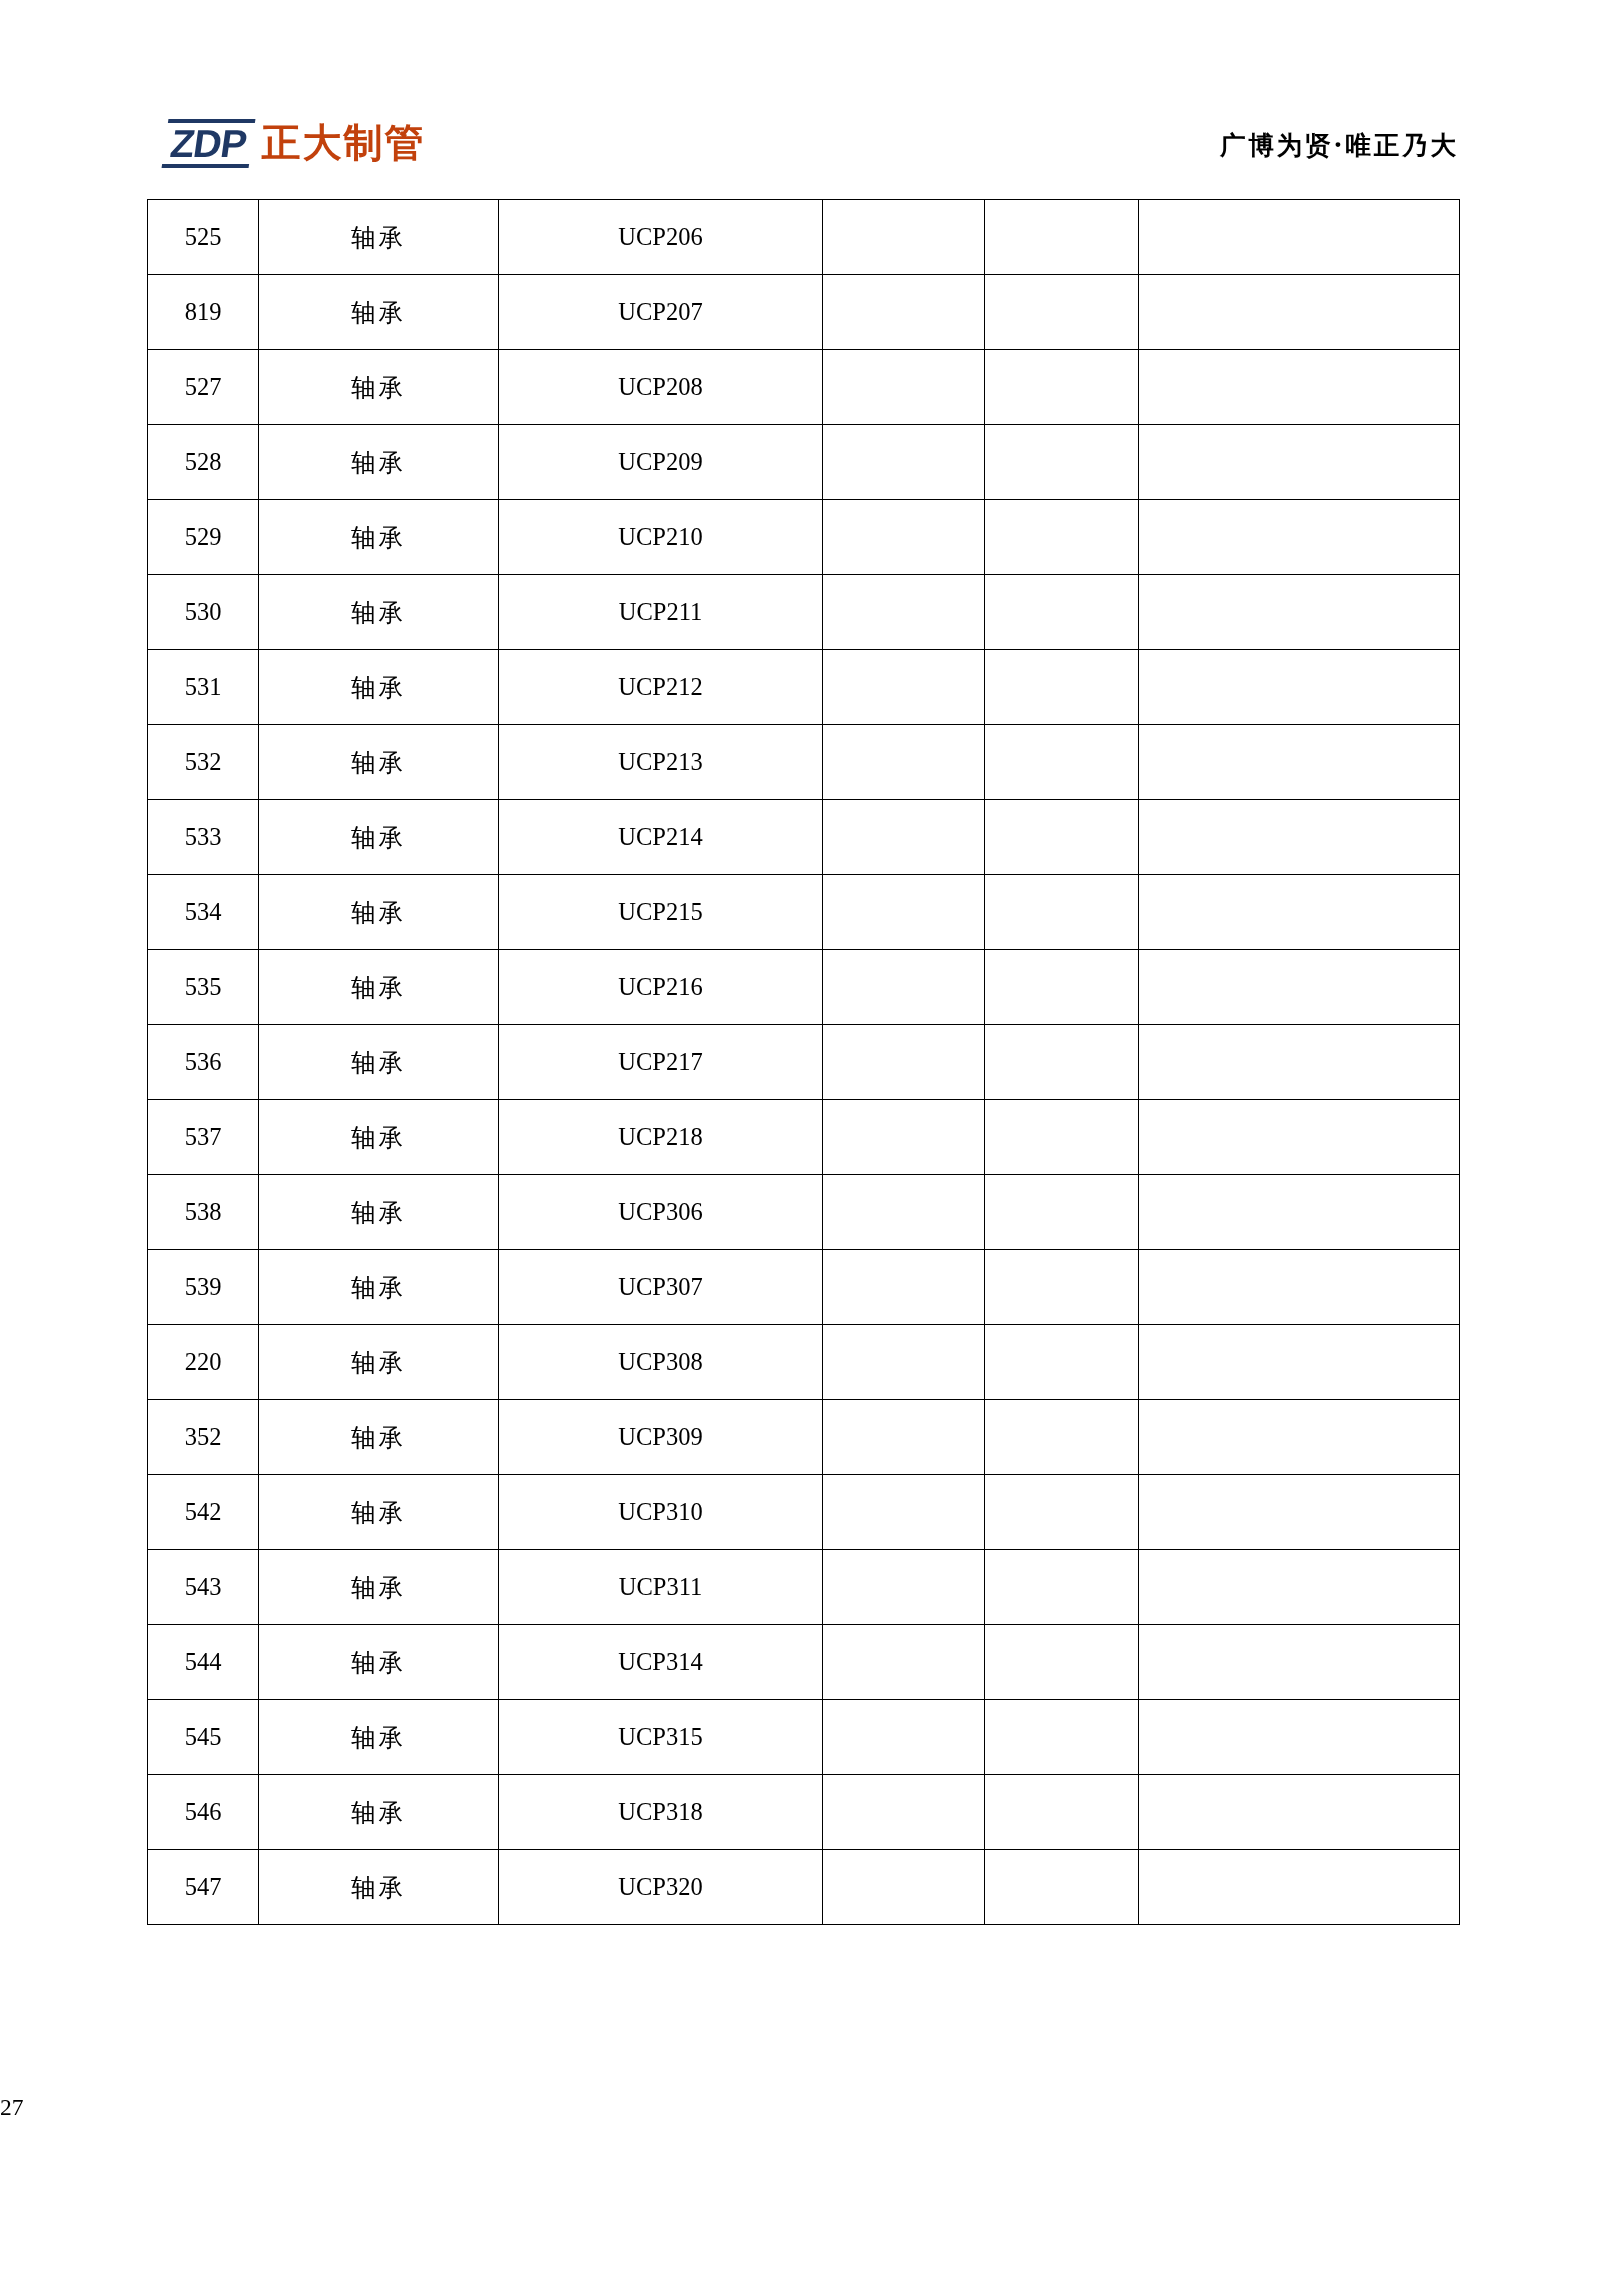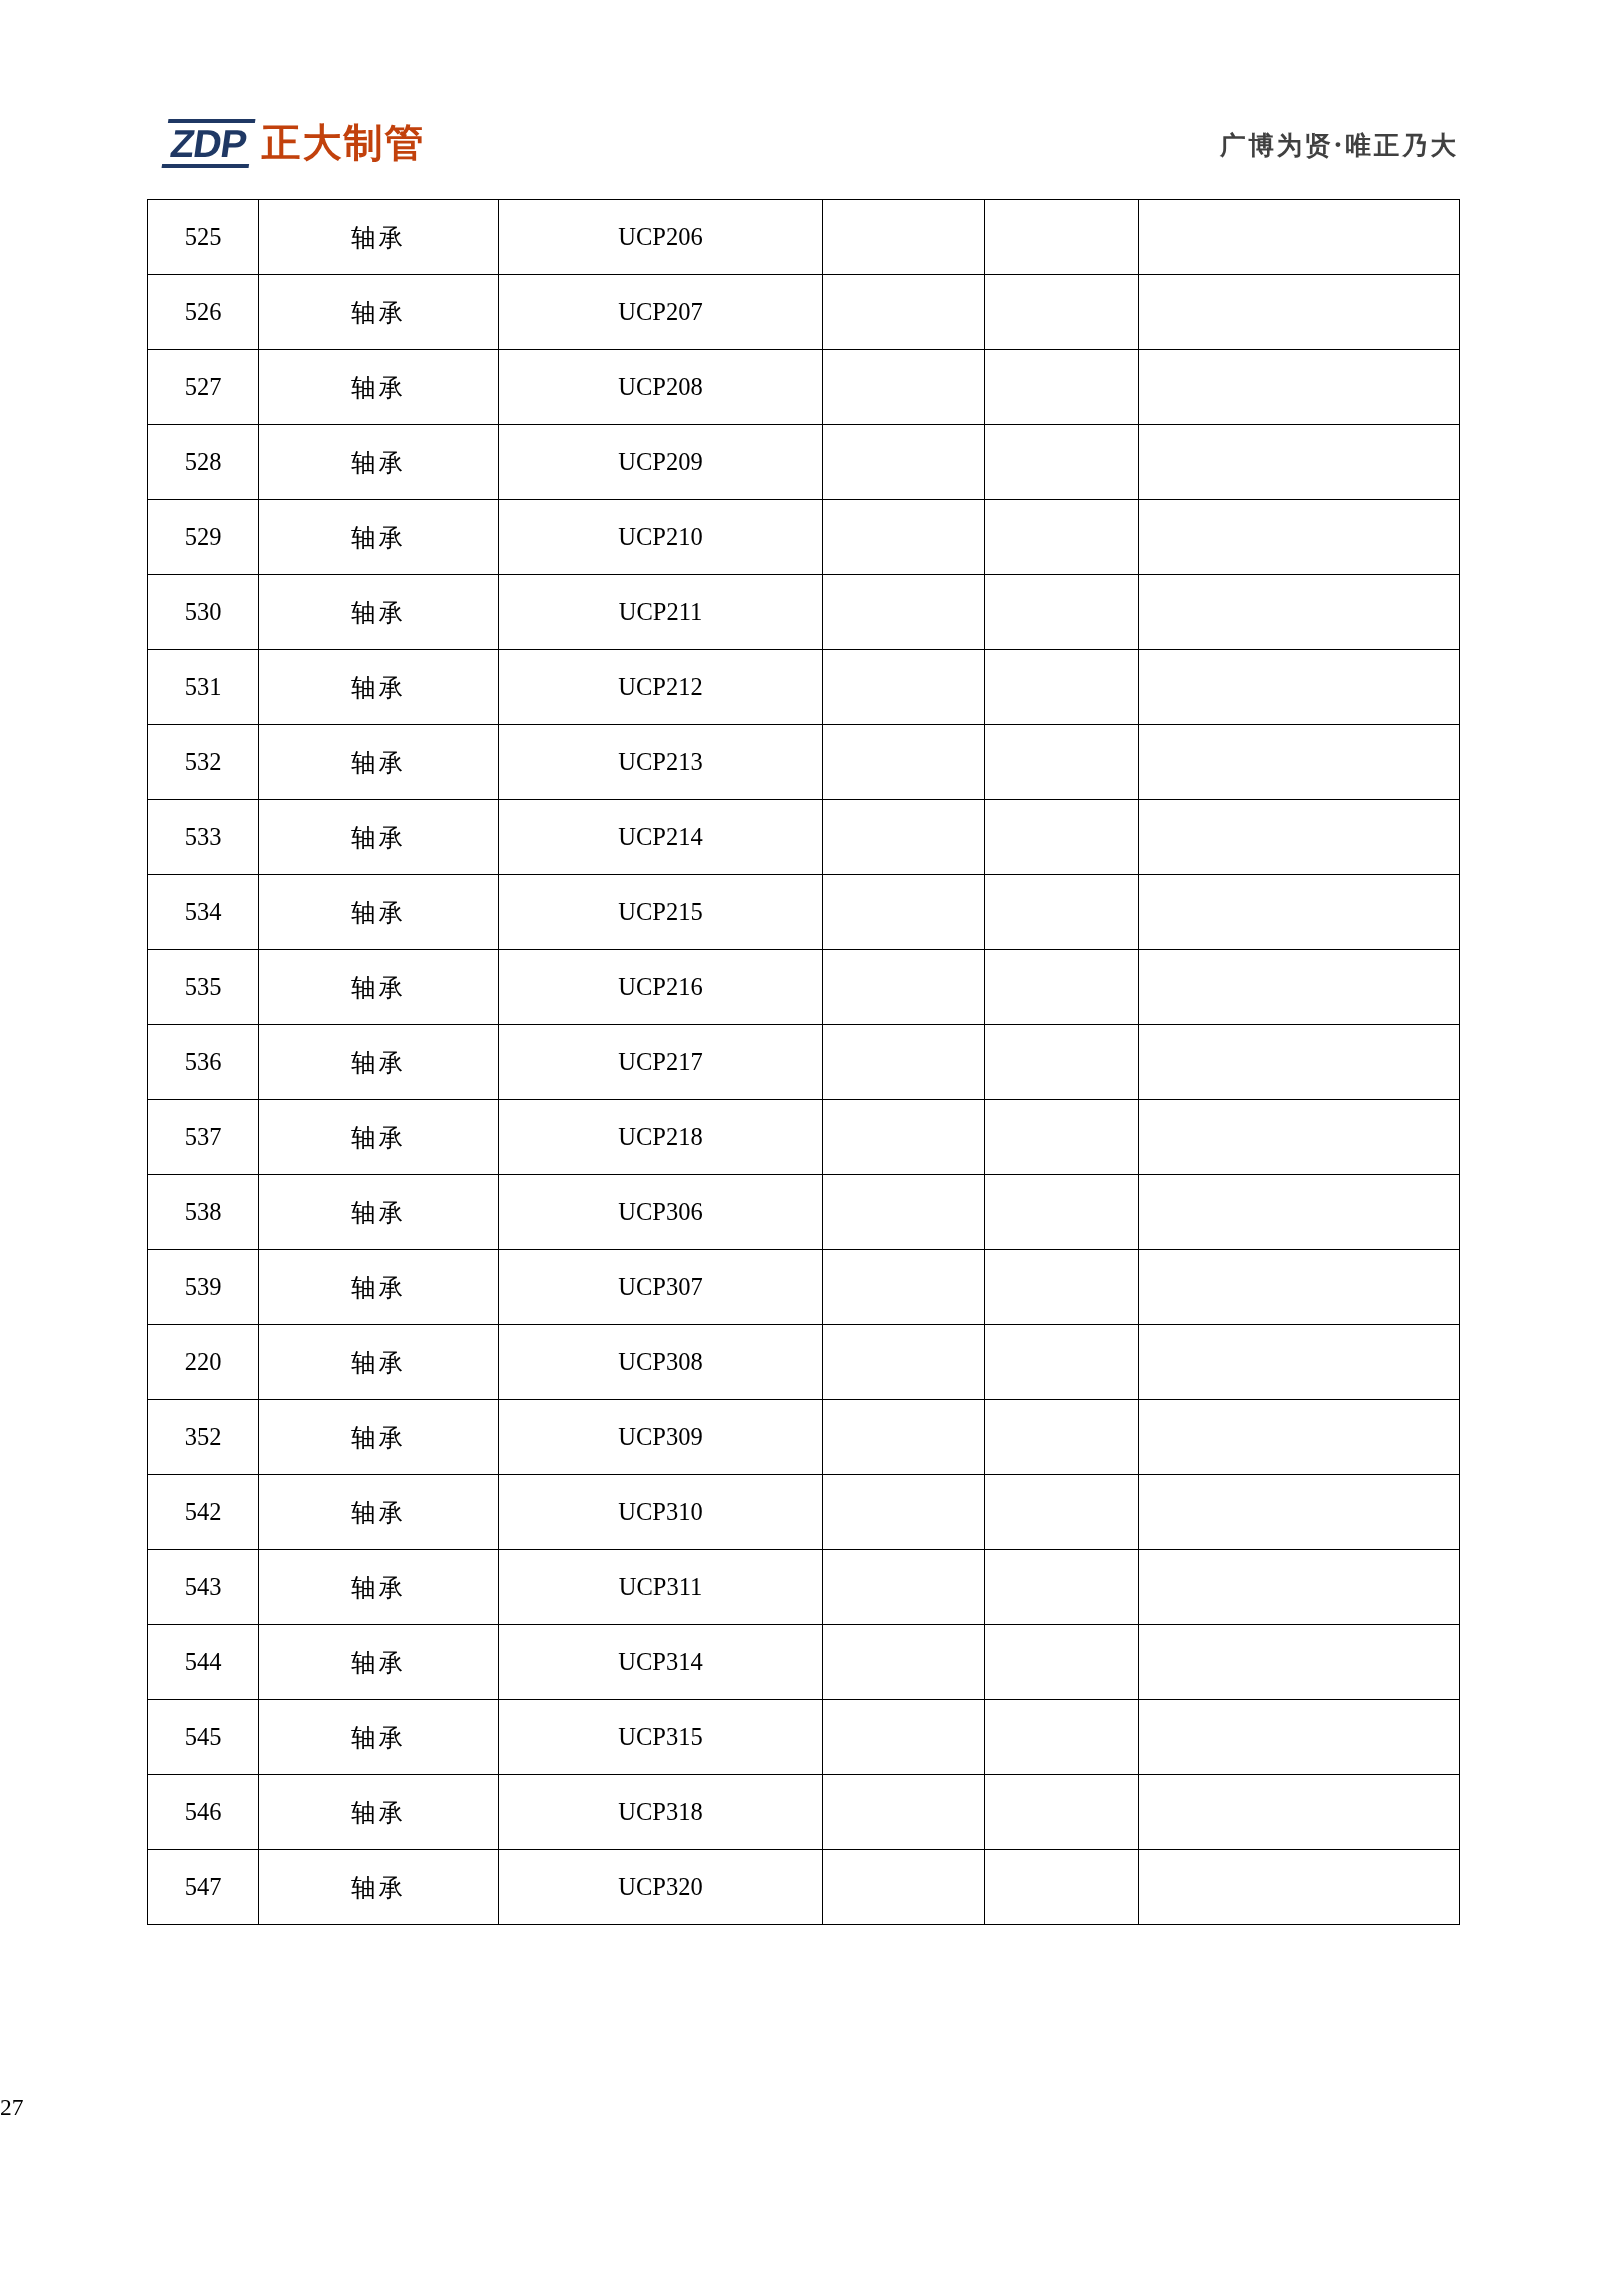--- a/index.html
+++ b/index.html
@@ -56,21 +56,21 @@
     color: #c2410c;
     letter-spacing: 2px;
   }
   .slogan {
     position: absolute;
     right: 0;
     top: 11.8px;
     font-family: "DejaVu Serif", serif;
     font-weight: bold;
     font-size: 25.5px;
-    color: #404040;
+    color: #000000;
     letter-spacing: 2.9px;
     white-space: nowrap;
   }
 
   
   .table-wrap {
     position: absolute;
     left: 147px;
     top: 199px;
     width: 1306px;
@@ -124,21 +124,21 @@
       <tbody>
           <tr>
             <td class="col-no">525</td>
             <td class="col-name">轴承</td>
             <td class="col-spec">UCP206</td>
             <td class="col-blank1"></td>
             <td class="col-blank2"></td>
             <td class="col-blank3"></td>
           </tr>
           <tr>
-            <td class="col-no">526</td>
+            <td class="col-no">819</td>
             <td class="col-name">轴承</td>
             <td class="col-spec">UCP207</td>
             <td class="col-blank1"></td>
             <td class="col-blank2"></td>
             <td class="col-blank3"></td>
           </tr>
           <tr>
             <td class="col-no">527</td>
             <td class="col-name">轴承</td>
             <td class="col-spec">UCP208</td>

